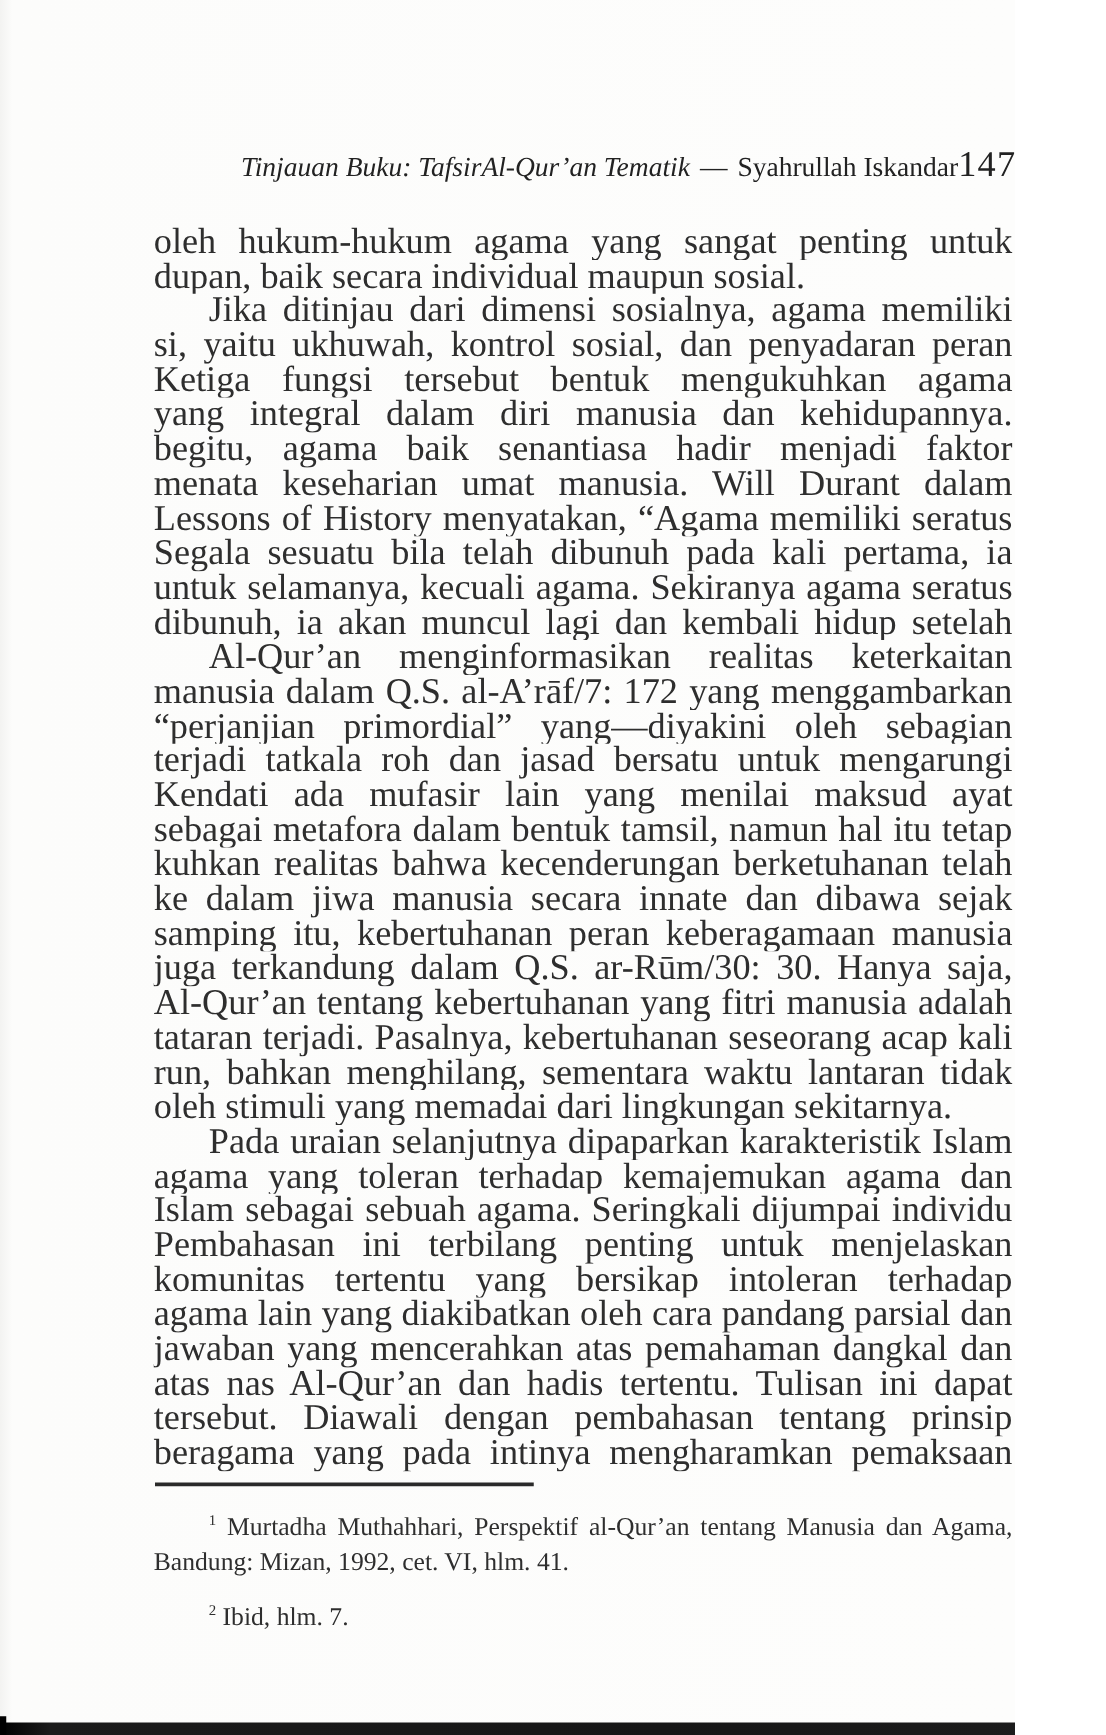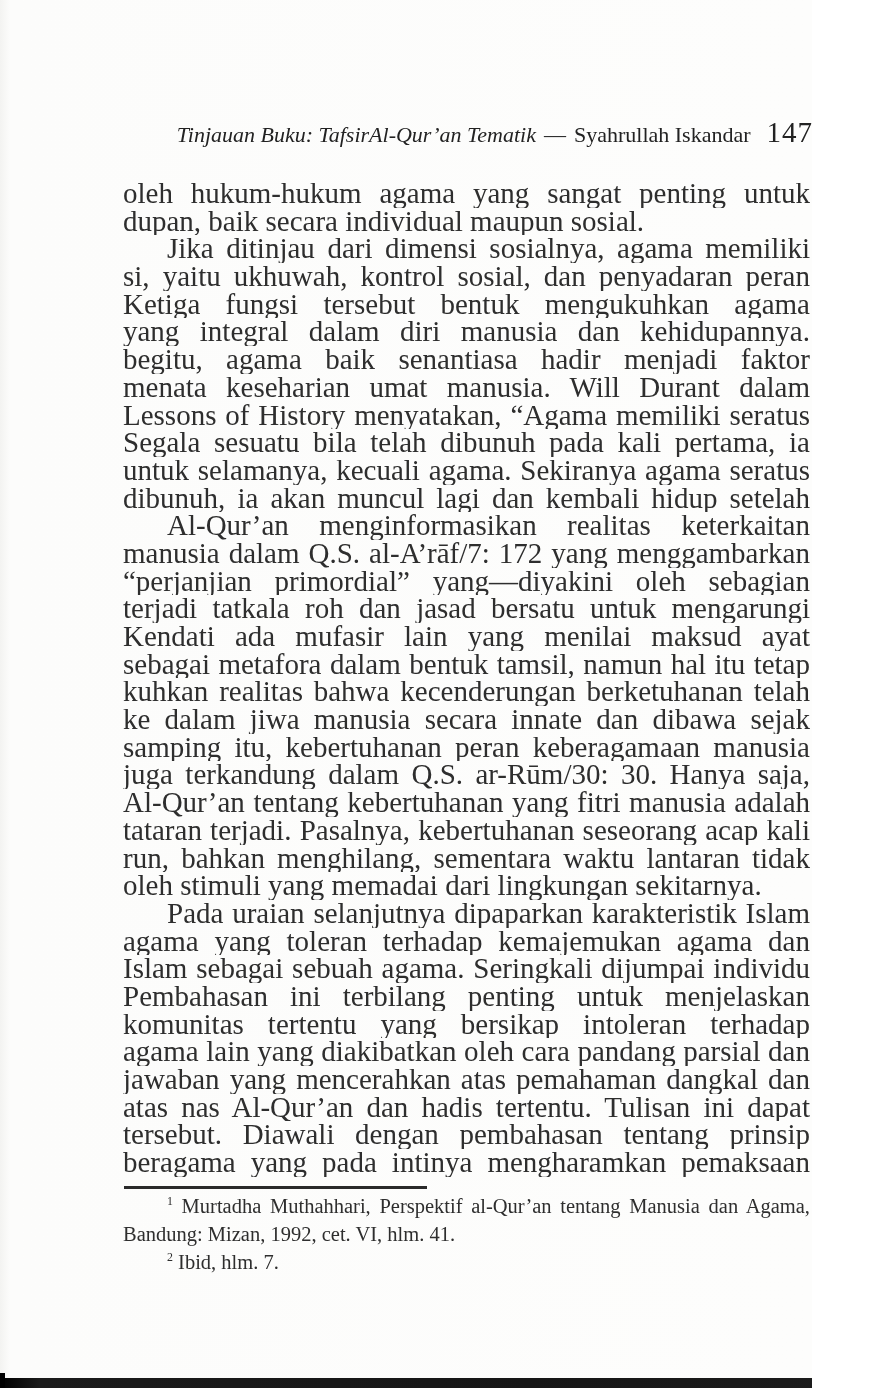--- a/index.html
+++ b/index.html
@@ -19,21 +19,21 @@
   
   .header{
     position:absolute;
     left:123px;top:116px;width:690px;
     display:flex;justify-content:flex-end;align-items:baseline;
     font-size:22px;color:#222;
     white-space:nowrap;
   }
   .header .it{font-style:italic;}
   .header .gap{margin-left:8px;}
-  .pagenum{font-size:29px;margin-left:16px;letter-spacing:1px;}
+  .pagenum{font-size:29px;letter-spacing:1px;}
   
   .bodytext{
     position:absolute;left:123px;top:180px;width:687px;
     font-size:29px;color:var(--ink,#2e2e2e);
   }
   .line{
     height:27.7px;line-height:27.7px;
     text-align:justify;text-align-last:justify;
     overflow:hidden;white-space:normal;
   }
@@ -48,21 +48,21 @@
   
   .fnrule{
     position:absolute;left:124px;top:1186px;
     width:303px;height:3px;background:#2a2a2a;
   }
   .footnotes{
     position:absolute;left:123px;top:1192px;width:687px;
     font-size:20.5px;color:var(--ink,#2e2e2e);
   }
   .footnotes .line{height:28px;line-height:28px;}
-  .footnotes .line.indent{text-indent:44px;}
+  .footnotes .line.indent{text-indent:44px;margin-top:16px;}
   
   .bottombar{
     position:absolute;left:0;bottom:0;width:885px;height:10px;
     background:linear-gradient(90deg,#000 0px,#1b1b1b 40px,#161616 60%,#1d1d1d 100%);
   }
   .bottombar::before{
     content:"";position:absolute;left:0;bottom:0;width:5px;height:15px;background:#000;
   }
 </style>
 </head>

